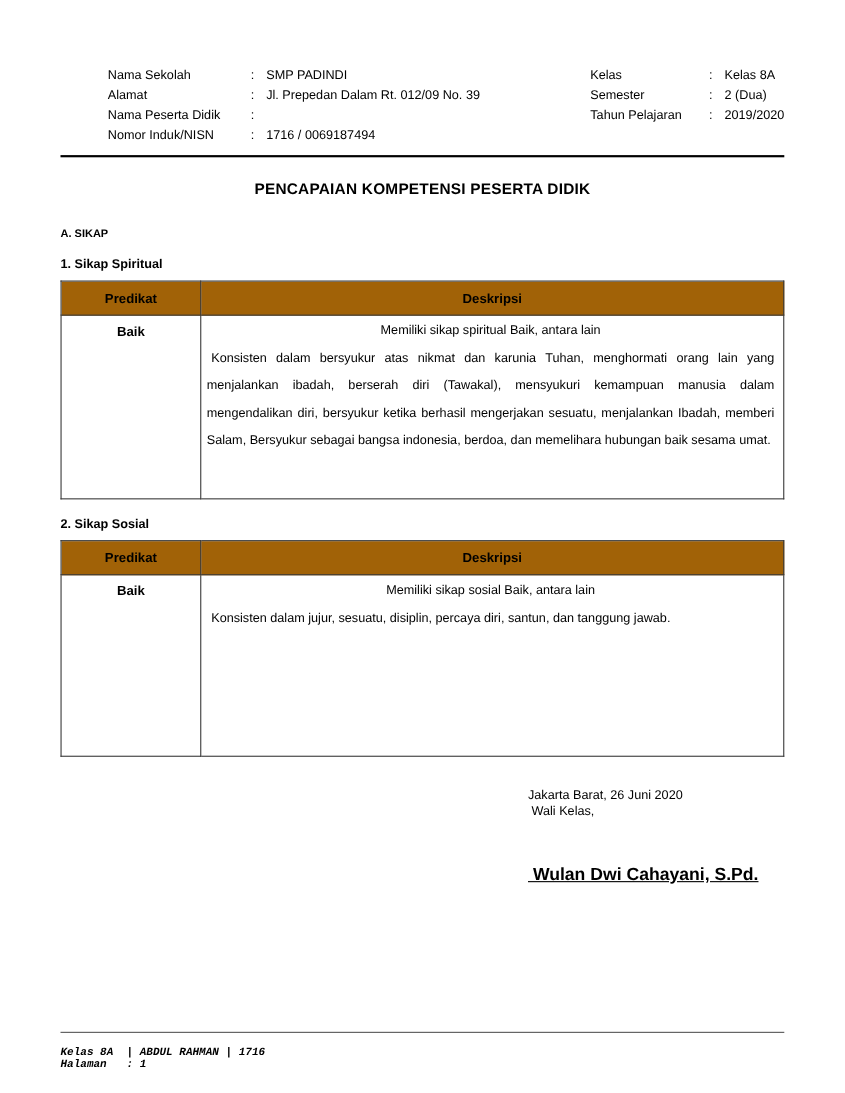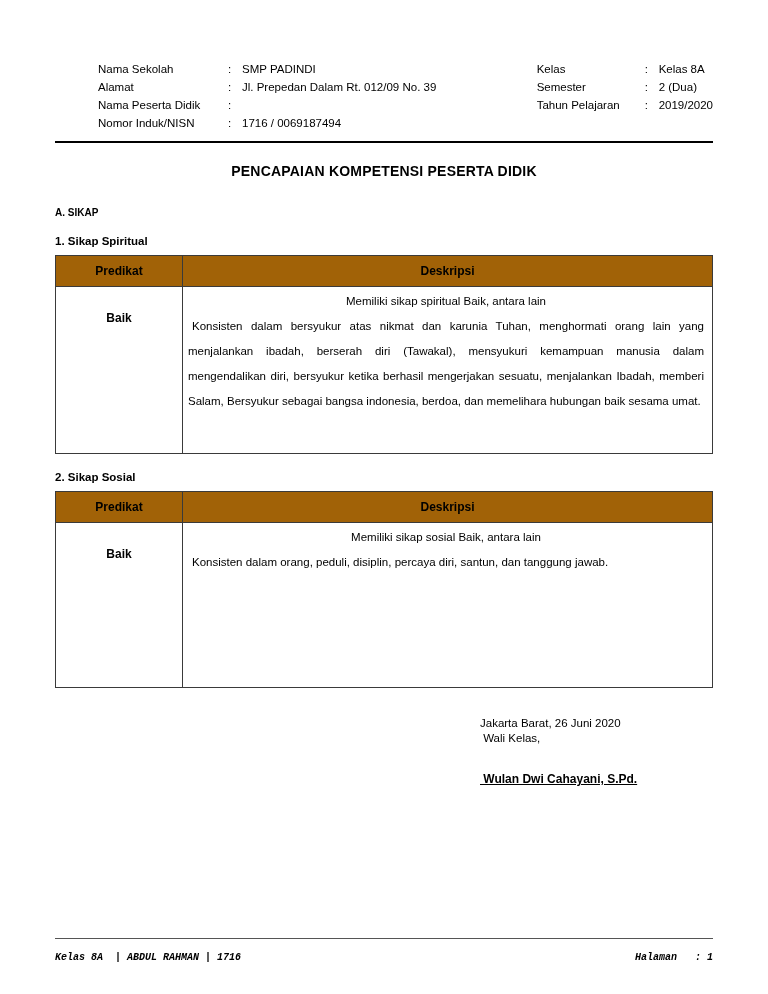--- a/index.html
+++ b/index.html
@@ -71,43 +71,43 @@
     font-size: 12px;
     font-weight: bold;
     height: 31px;
     vertical-align: middle;
     text-align: center;
   }
   td.pred-cell {
     text-align: center;
     font-size: 12px;
     font-weight: bold;
-    padding-top: 24px;
+    padding-top: 7px;
   }
   td.desc-cell {
     padding: 2px 8px 2px 5px;
     font-size: 11.5px;
     line-height: 25px;
   }
   .desc-intro { text-align: center; }
   .desc-body  { text-align: justify; text-indent: 4px; }
   .h-body-1 td { height: 167px; }
   .h-body-2 td { height: 165px; }
 
   
   .sign-block {
     margin-top: 28px;
     margin-left: 425px;
     font-size: 11.5px;
     line-height: 15px;
   }
   .sign-block .ws { white-space: pre; }
   .sign-name {
-    margin-top: 26px;
-    font-size: 12px;
+    margin-top: 42px;
+    font-size: 16px;
     font-weight: bold;
     text-decoration: underline;
     white-space: pre;
   }
   .sign-nip { margin-top: 1px; }
 
   
   .footer {
     position: absolute;
     left: 55px;
@@ -117,20 +117,21 @@
   }
   .footer-row {
     margin-top: 13px;
     display: flex;
     justify-content: space-between;
     font-family: "Liberation Mono", "DejaVu Sans Mono", monospace;
     font-size: 10px;
     font-weight: bold;
     font-style: italic;
     white-space: pre;
+    flex-direction: column;
   }
 </style>
 </head>
 <body>
 
 <div class="page">
 
   <div class="id-block">
     <div class="id-left">
       <div class="id-row">
@@ -211,21 +212,21 @@
       <tr>
         <th>Predikat</th>
         <th>Deskripsi</th>
       </tr>
     </thead>
     <tbody>
       <tr class="h-body-2">
         <td class="pred-cell">Baik</td>
         <td class="desc-cell">
           <div class="desc-intro">Memiliki sikap sosial Baik, antara lain</div>
-          <div class="desc-body">Konsisten dalam orang, peduli, disiplin, percaya diri, santun,  dan tanggung jawab.</div>
+          <div class="desc-body">Konsisten dalam jujur, sesuatu, disiplin, percaya diri, santun,  dan tanggung jawab.</div>
         </td>
       </tr>
     </tbody>
   </table>
 
   <div class="sign-block">
     <div class="ws">Jakarta Barat, 26 Juni 2020</div>
     <div class="ws"> Wali Kelas,</div>
     <div class="sign-name"> Wulan Dwi Cahayani, S.Pd.</div>
   </div>

